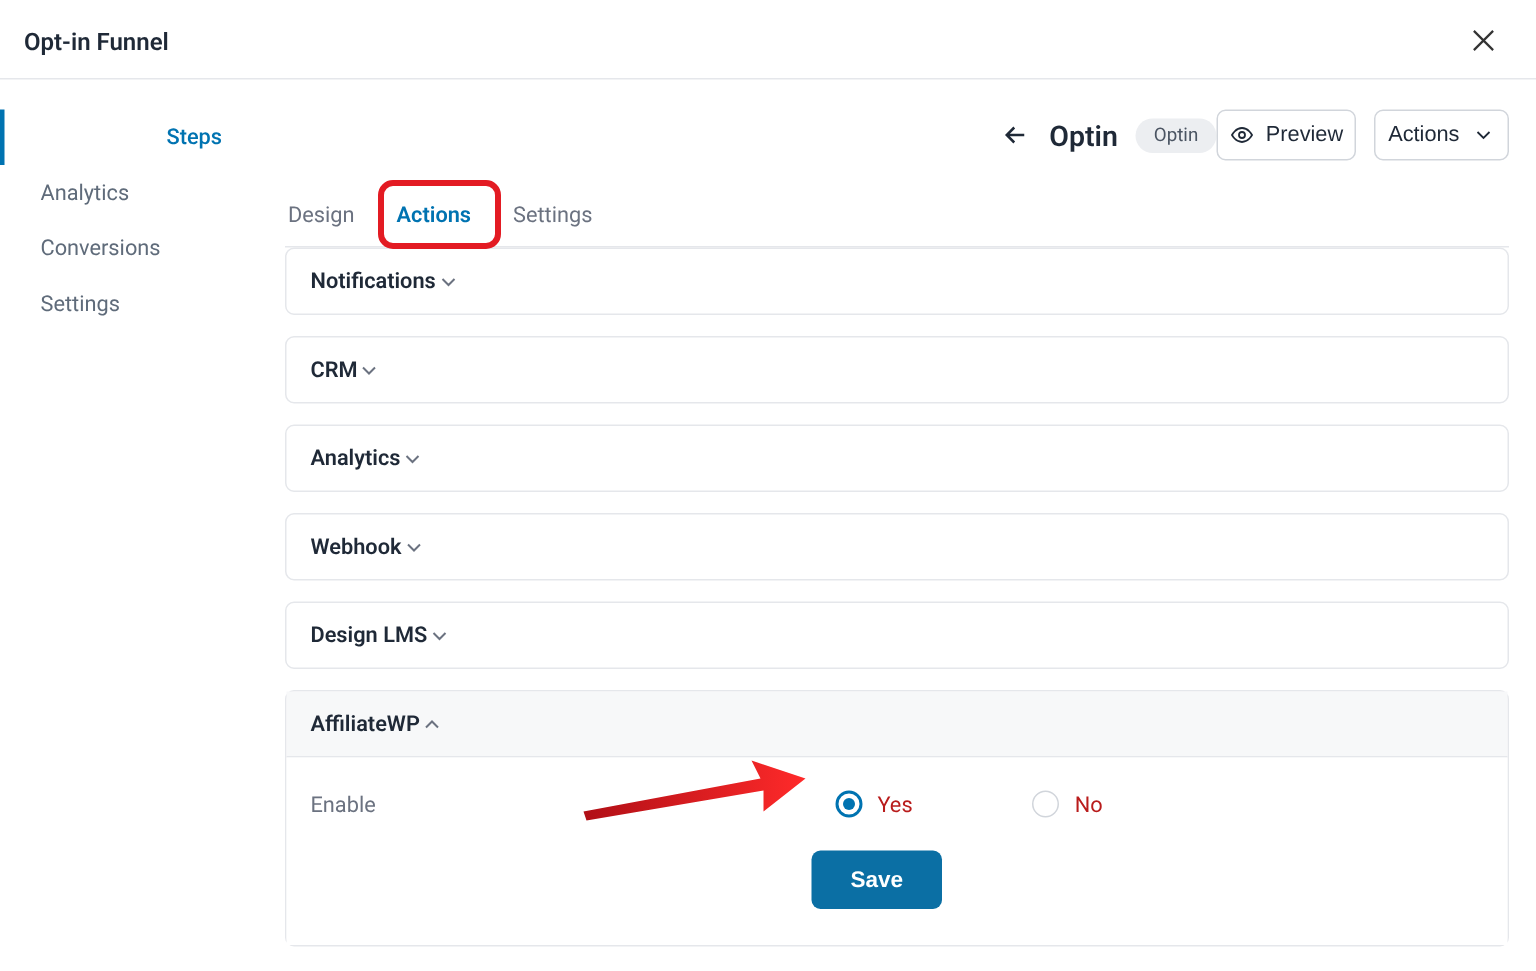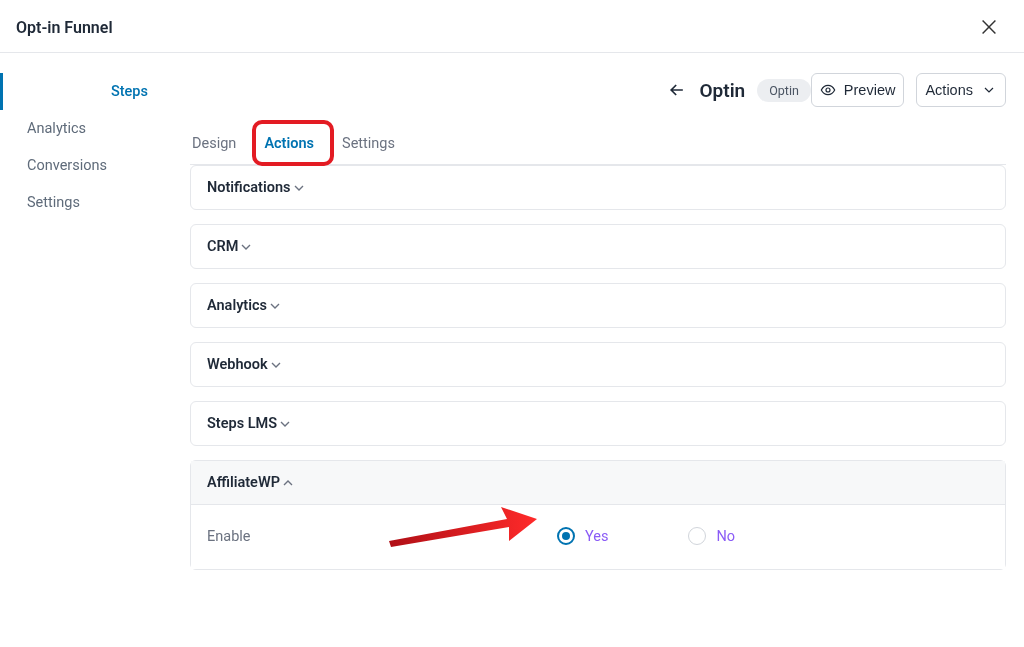--- a/index.html
+++ b/index.html
@@ -196,21 +196,21 @@
   }
   .radio-outer.selected {
     border: 2px solid #0073b1;
   }
   .radio-inner {
     width: 8px; height: 8px;
     border-radius: 50%;
     background: #0073b1;
   }
   .radio-label {
-    color: #8b5cf6;
+    color: #b91c1c;
     font-size: 14.5px;
     text-align: center;
   }
   .save-row {
     margin-top: 22px;
     margin-left: 334px;
   }
   .btn-primary {
     background: #0b6fa4;
     color: #fff;
@@ -308,21 +308,21 @@
       <div class="accordion-header">
         <span class="title">Webhook</span>
         <svg class="chevron" viewBox="0 0 24 24">
             <path d="M6 9l6 6 6-6"></path>
           </svg>
       </div>
     </div>
 
     <div class="accordion">
       <div class="accordion-header">
-        <span class="title">Steps LMS</span>
+        <span class="title">Design LMS</span>
         <svg class="chevron" viewBox="0 0 24 24">
             <path d="M6 9l6 6 6-6"></path>
           </svg>
       </div>
     </div>
 
     <div class="accordion expanded">
       <div class="accordion-header">
         <span class="title">AffiliateWP</span>
         <svg class="chevron" viewBox="0 0 24 24">
@@ -338,20 +338,23 @@
                   <span class="radio-inner"></span>
                 </span>
               <span class="radio-label">Yes</span>
             </div>
             <div class="radio-option">
               <span class="radio-outer unselected"></span>
               <span class="radio-label">No</span>
             </div>
           </div>
         </div>
+        <div class="save-row">
+          <button class="btn-primary">Save</button>
+        </div>
 
         <svg class="arrow-annot" style="left:196px; top:-4px;" width="152" height="52" viewBox="0 0 152 52">
           <defs>
             <linearGradient id="rg" x1="0" y1="0" x2="1" y2="0">
               <stop offset="0%" stop-color="#b00f16"></stop>
               <stop offset="100%" stop-color="#ff2a2a"></stop>
             </linearGradient>
           </defs>
           <path d="M2 40 L120 18 L114 6 L150 18 L122 40 L122 26 L4 46 Z" fill="url(#rg)"></path>
         </svg>

